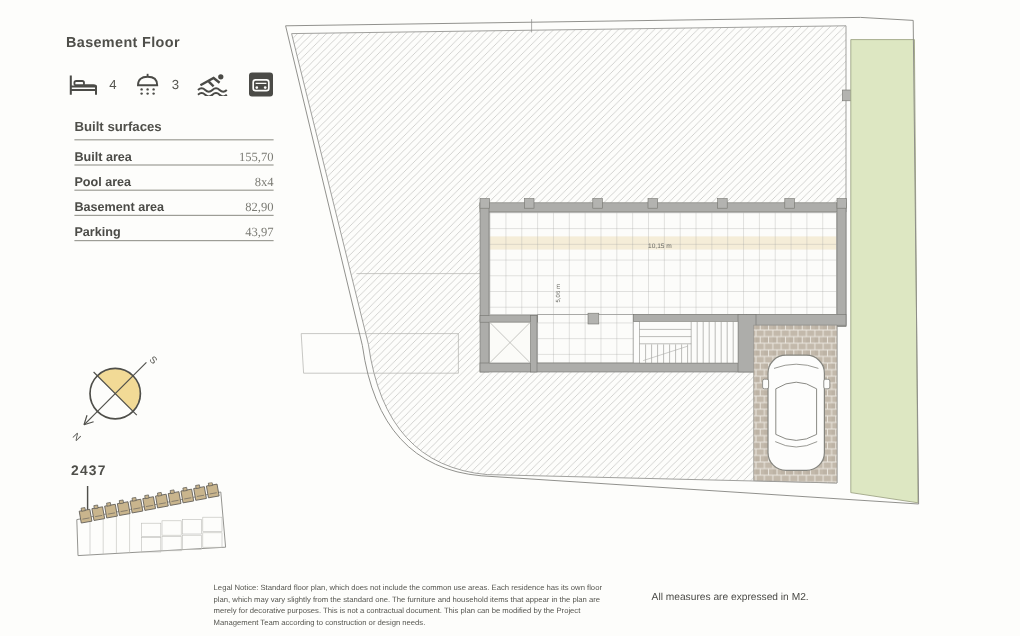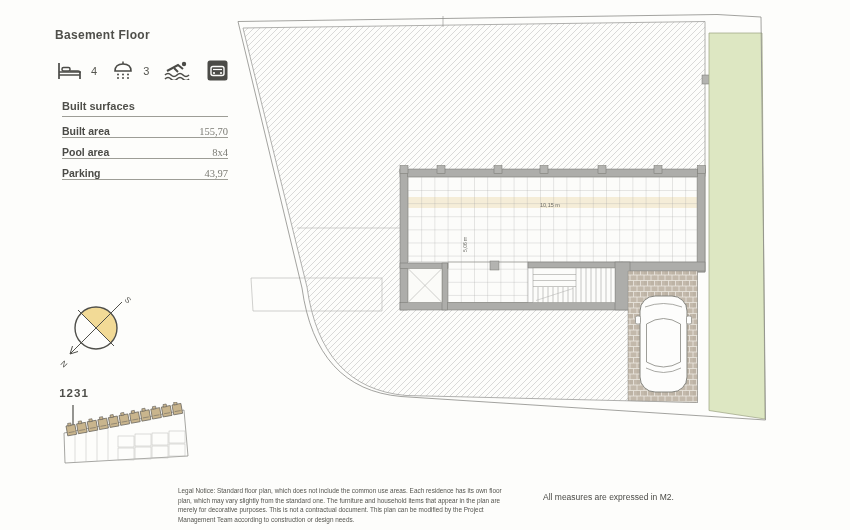--- a/index.html
+++ b/index.html
@@ -179,36 +179,40 @@
 <div class="abs surface-table">
   <div class="surface-row">
     <span class="lbl">Built area</span>
     <span class="val">155,70</span>
   </div>
   <div class="surface-row">
     <span class="lbl">Pool area</span>
     <span class="val">8x4</span>
   </div>
   <div class="surface-row">
+    <span class="lbl">Basement area</span>
+    <span class="val">82,90</span>
+  </div>
+  <div class="surface-row">
     <span class="lbl">Parking</span>
     <span class="val">43,97</span>
   </div>
 </div>
 
 <svg class="abs" style="left:48px;top:288px" width="110" height="100" viewBox="0 0 110 100">
   <path d="M33.15,25.15 A21,21 0 0 1 62.85,54.85 Z" fill="#f2da96"></path>
   <circle cx="48" cy="40" r="21" fill="none" stroke="#4f4f4a" stroke-width="1.4"></circle>
   <path d="M30,22 L66,58" stroke="#4f4f4a" stroke-width="1"></path>
   <path d="M22,66 L74,14" stroke="#4f4f4a" stroke-width="1"></path>
   <path d="M22,66 L24.5,58 M22,66 L30,63.5" stroke="#4f4f4a" stroke-width="1" fill="none"></path>
   <text transform="translate(76,12) rotate(45)" font-size="8" fill="#4f4f4a" font-family="Liberation Sans, sans-serif">S</text>
   <text transform="translate(12,76) rotate(45)" font-size="8" fill="#4f4f4a" font-family="Liberation Sans, sans-serif">N</text>
 </svg>
 
-<div class="abs unit-number">1231</div>
+<div class="abs unit-number">2437</div>
 
 <svg class="abs" style="left:30px;top:402px" width="190" height="75" viewBox="0 0 190 75">
   <defs>
     <g id="hse">
       <rect width="9" height="10" fill="#c9b58d" stroke="#63605a" stroke-width="0.7"></rect>
       <rect x="2" y="-2.2" width="3.2" height="2.6" fill="#c9b58d" stroke="#63605a" stroke-width="0.6"></rect>
       <path d="M1.5,7 L7.5,7" stroke="#63605a" stroke-width="0.5"></path>
     </g>
   </defs>
 

